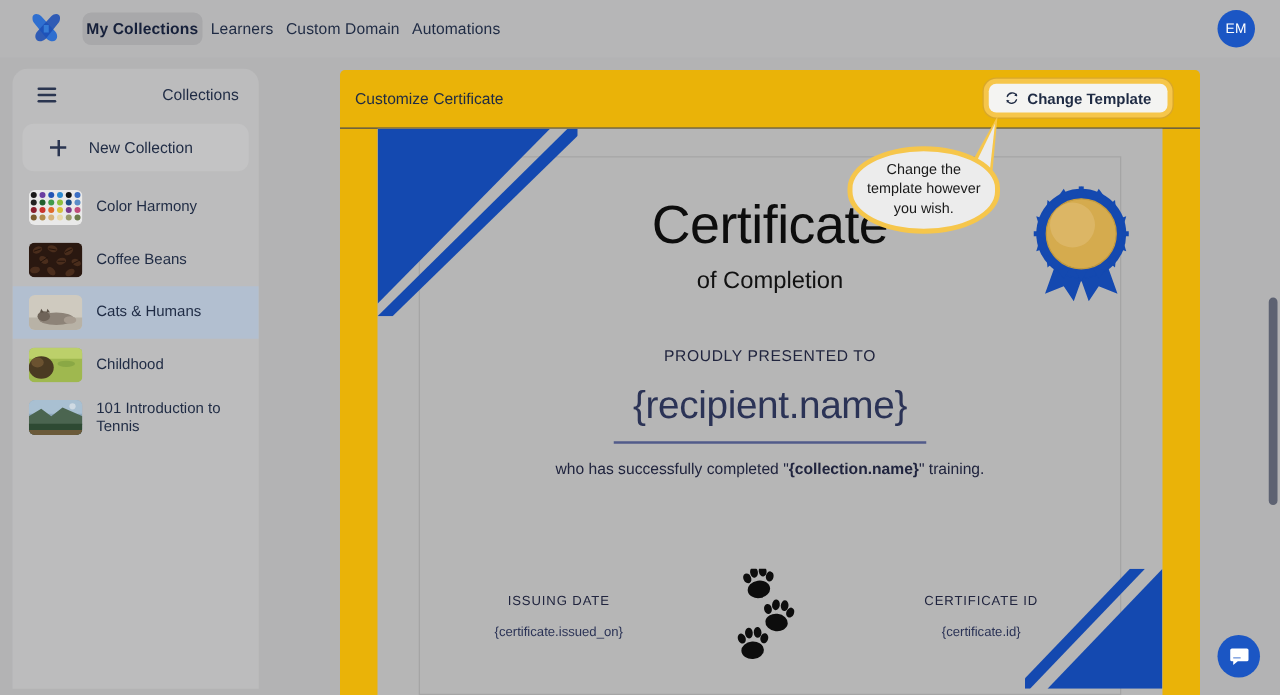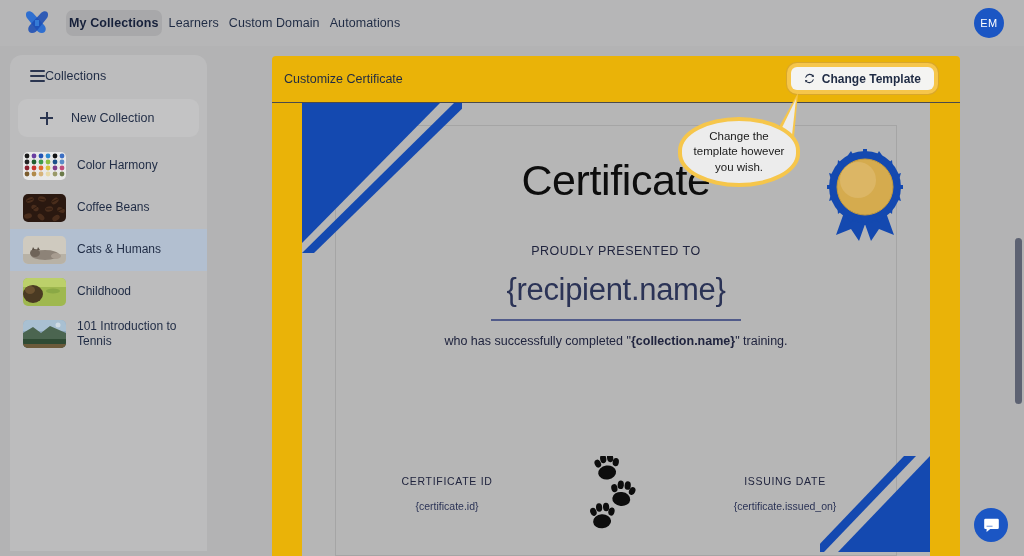--- a/index.html
+++ b/index.html
@@ -80,20 +80,21 @@
     background: #bcbcbd;
     border-radius: 12px 12px 0 0;
     padding: 0;
     overflow: hidden;
   }
   .sb-head {
     height: 42px;
     display: flex;
     align-items: center;
     padding: 0 16px 0 20px;
+    justify-content: space-between;
   }
   .hamburger {
     width: 15px; height: 12px;
     display: flex; flex-direction: column; justify-content: space-between;
   }
   .hamburger i { display:block; height: 2px; background: #2a3550; border-radius: 1px; }
   .sb-title {
     font-size: 12.5px;
     color: #1f2b44;
     font-weight: 500;
@@ -575,20 +576,21 @@
               <polygon points="77,52 68,49 74,42"></polygon>
             </g>
             <circle cx="41" cy="38" r="28" fill="#d5ab4e"></circle>
             <circle cx="41" cy="38" r="28" fill="none" stroke="#c49a3d" stroke-width="1"></circle>
             <circle cx="34" cy="31" r="18" fill="#e2c079" opacity="0.55"></circle>
           </svg>
         </div>
 
         <div class="cert-body">
           <div class="cert-title">Certificate</div>
+          <div class="cert-sub">of Completion</div>
           <div class="cert-presented">PROUDLY PRESENTED TO</div>
           <div class="cert-name">{recipient.name}</div>
           <div class="cert-rule"></div>
           <div class="cert-line"><span>who has successfully completed "</span><b>{collection.name}</b><span>" training.</span></div>
         </div>
 
         <div class="paws">
           <svg width="54" height="76" viewBox="0 0 54 76">
             <g fill="#0d0d0d">
 
@@ -614,26 +616,26 @@
                 <ellipse cx="8" cy="2" rx="3.1" ry="4.3"></ellipse>
                 <ellipse cx="15" cy="2" rx="3.1" ry="4.3"></ellipse>
                 <ellipse cx="20" cy="7" rx="3.1" ry="4.1" transform="rotate(18 20 7)"></ellipse>
               </g>
             </g>
           </svg>
         </div>
 
         <div class="cert-footer">
           <div class="foot-col">
+            <div class="foot-label">ISSUING DATE</div>
+            <div class="foot-value">{certificate.issued_on}</div>
+          </div>
+          <div class="foot-col">
             <div class="foot-label">CERTIFICATE ID</div>
             <div class="foot-value">{certificate.id}</div>
-          </div>
-          <div class="foot-col">
-            <div class="foot-label">ISSUING DATE</div>
-            <div class="foot-value">{certificate.issued_on}</div>
           </div>
         </div>
 
       </div>
     </div>
   </div>
 
   <div class="callout">
     <div class="callout-tail">
       <svg width="50" height="60" viewBox="0 0 50 60">

